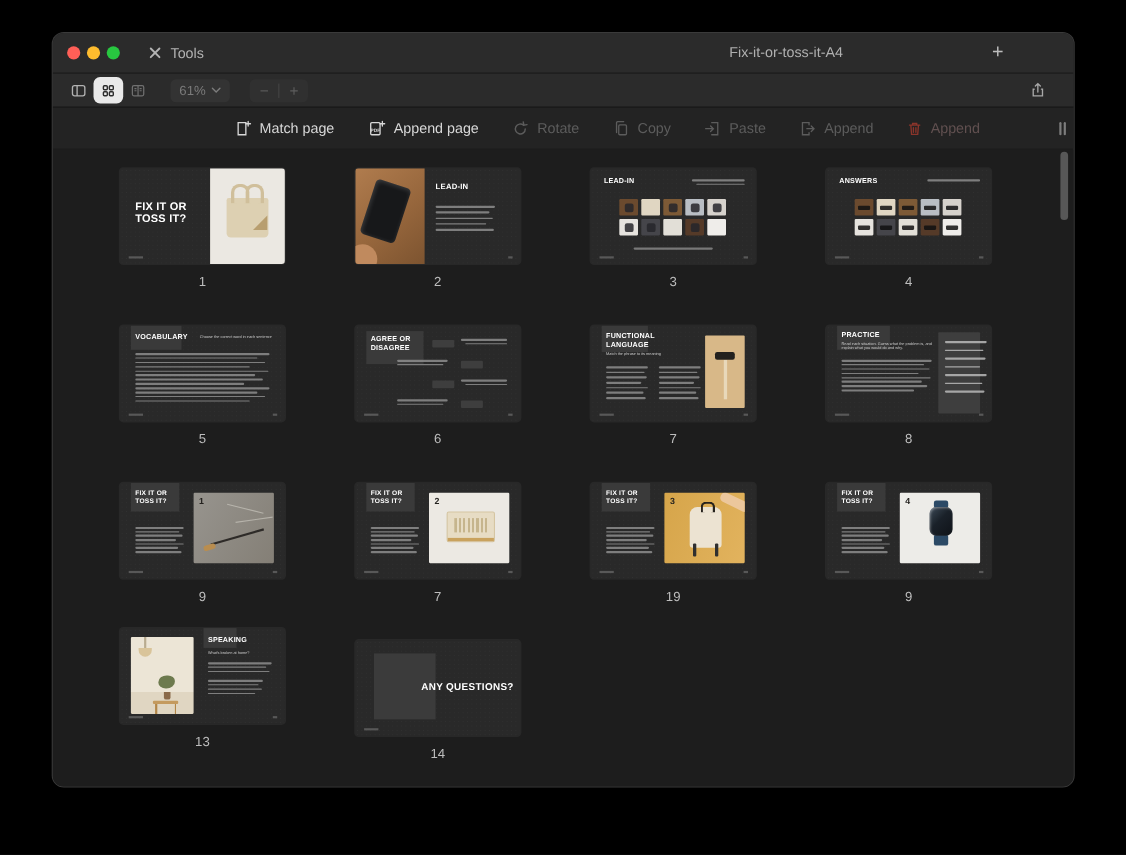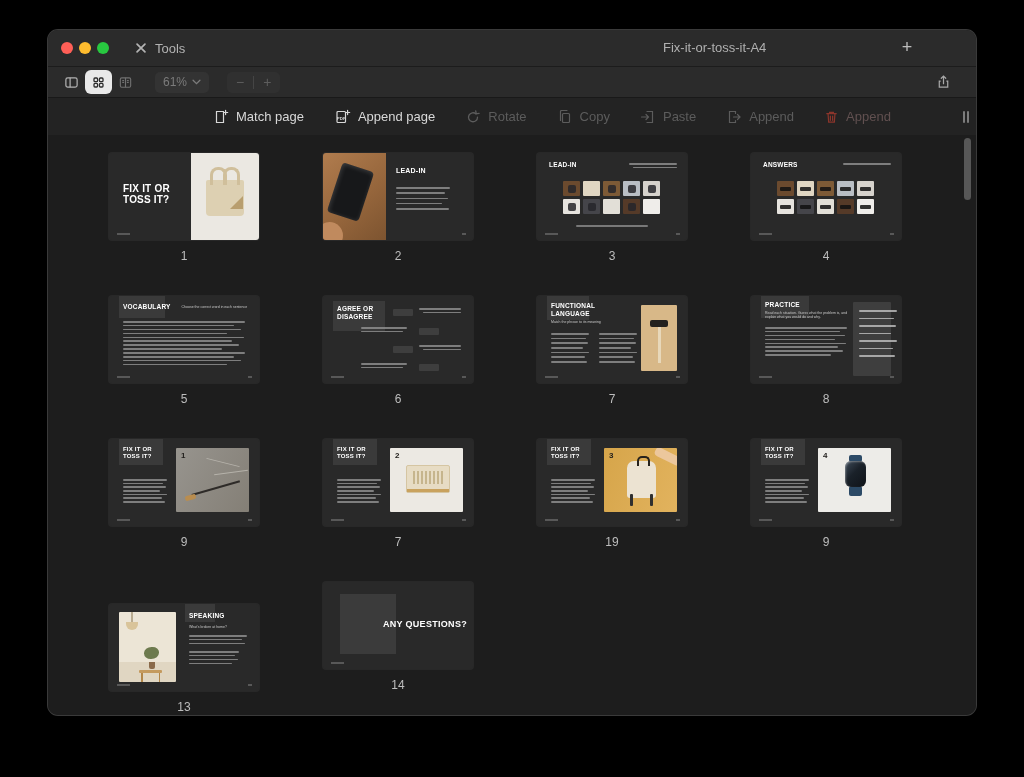--- a/index.html
+++ b/index.html
@@ -648,21 +648,21 @@
             <div class="bandB"></div>
             <div class="watch"></div>
           <span class="pn">4</span>
         </div>
         <div class="foot"></div>
         <div class="pno"></div>
       </div>
       <div class="pagenum">9</div>
     </div>
 
-    <div class="cell" style="left:61px;top:468px">
+    <div class="cell" style="left:61px;top:435px">
       <div class="thumb tex s13">
         <div class="photo">
           <div class="lampline"></div>
             <div class="lamp"></div>
           <div class="plant"></div>
             <div class="pot"></div>
           <div class="stool">
               <div class="leg lg1"></div>
               <div class="leg lg2"></div>
             </div>

